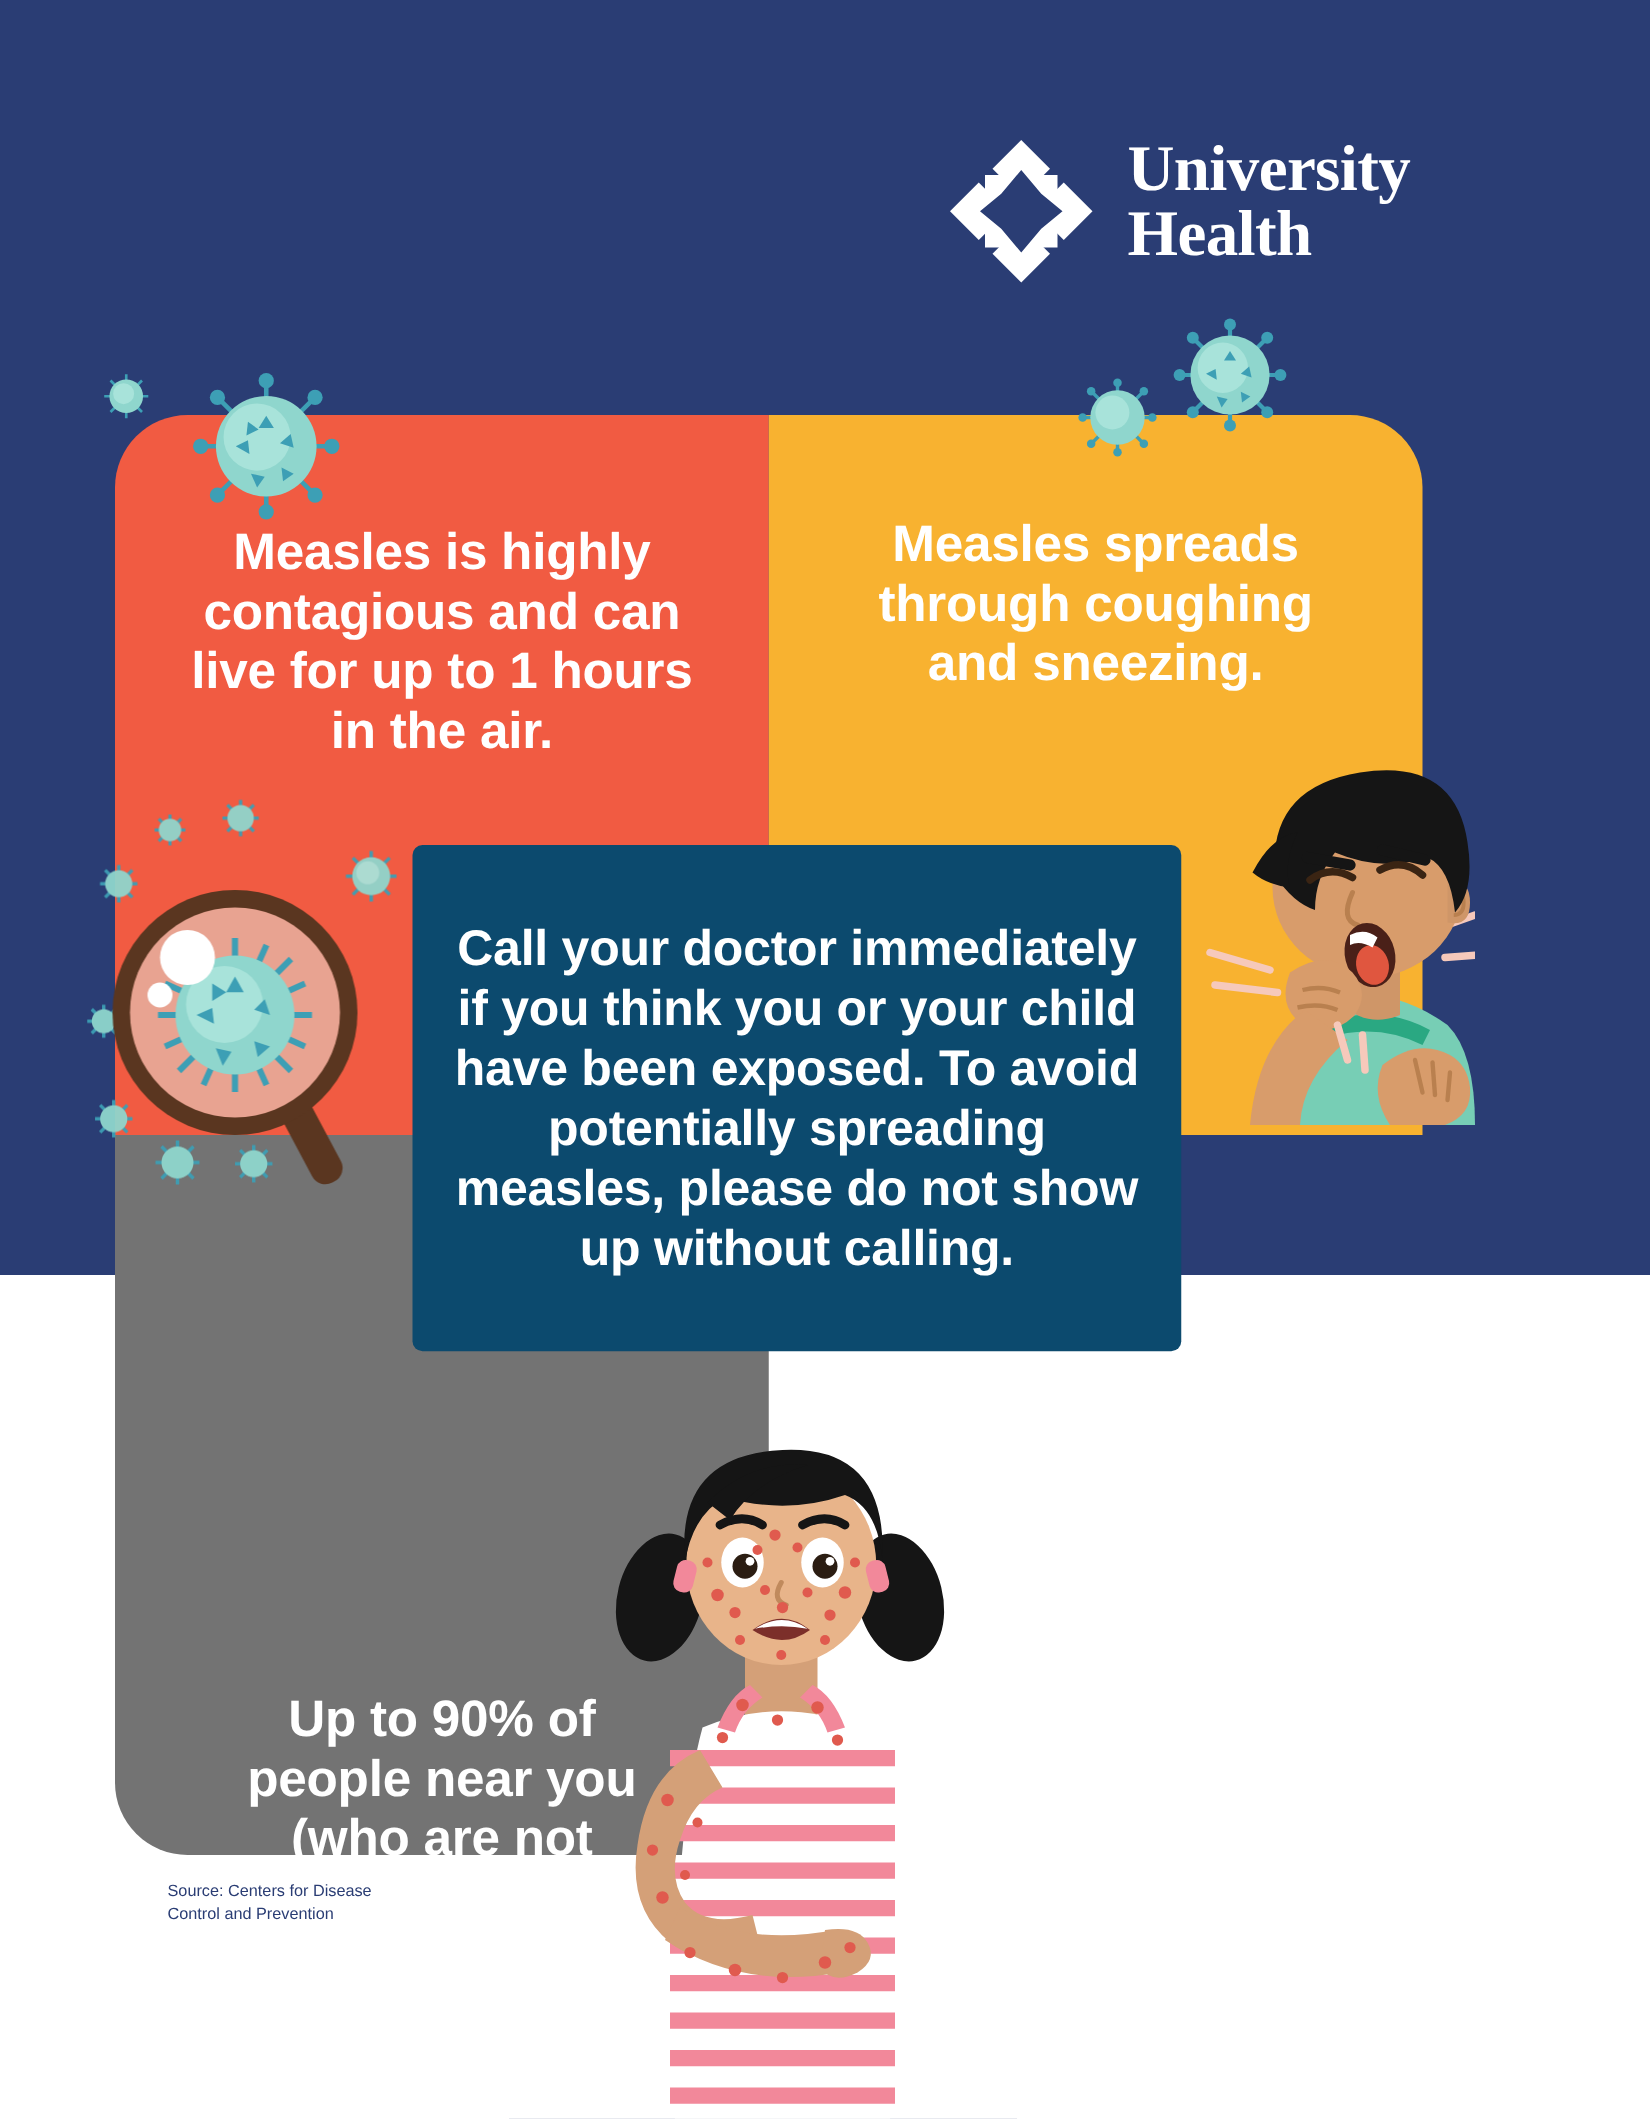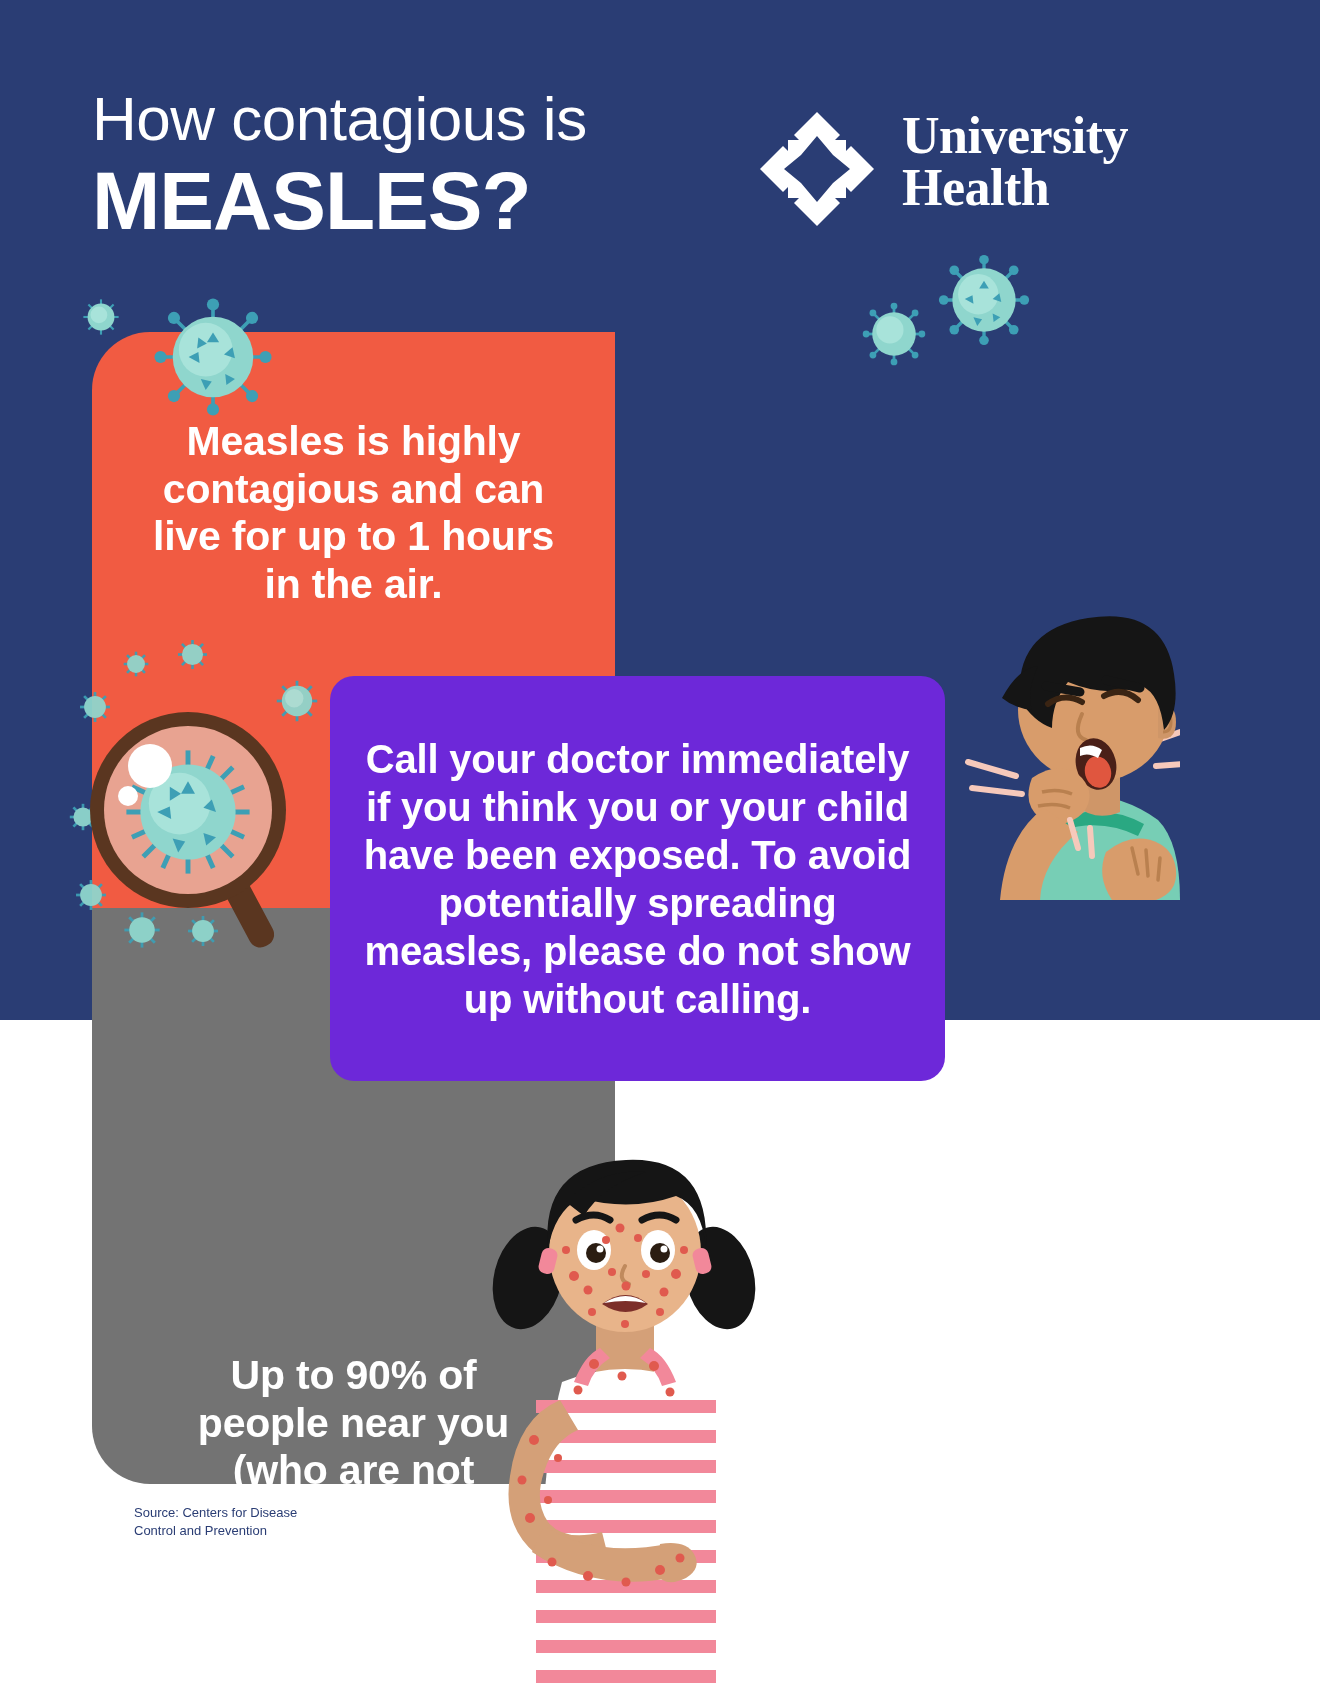--- a/index.html
+++ b/index.html
@@ -51,21 +51,21 @@
     padding:0 34px; white-space:pre-line;
   }
   .q-tl .q-text { top:86px; }
   .q-tr .q-text { top:80px; }
   .q-bl .q-text { top:444px; }
   .q-br .q-text { top:444px; }
 
   
   .callout {
     position:absolute; left:330px; top:676px; width:615px; height:405px;
-    background:#6d28d9; border-radius:24px;
+    background:#0c4a6e; border-radius:8px;
     display:flex; align-items:center; justify-content:center;
     z-index:30;
   }
   .callout-text {
     color:#ffffff; font-weight:700; font-size:40px; line-height:1.2;
     text-align:center; padding:0 26px; letter-spacing:-0.2px;
   }
 
   
   .source {
@@ -85,24 +85,20 @@
   .boy { left:880px; top:580px; width:300px; height:320px; z-index:24; }
   .girl { left:470px; top:1100px; width:310px; height:600px; z-index:35; }
 </style>
 </head>
 <body>
 
 <div id="poster">
 
   <div class="navy-band"></div>
 
-  <div class="title-wrap">
-    <div class="title-line1">How contagious is</div>
-    <div class="title-line2">MEASLES?</div>
-  </div>
 
   <div class="logo">
     <div class="logo-mark">
       <svg viewBox="0 0 118 118" xmlns="http://www.w3.org/2000/svg">
         <g fill="#ffffff">
           <path d="M59 2 L82 25 L59 48 L36 25 Z"></path>
           <path d="M116 59 L93 82 L70 59 L93 36 Z"></path>
           <path d="M59 116 L36 93 L59 70 L82 93 Z"></path>
           <path d="M2 59 L25 36 L48 59 L25 82 Z"></path>
           <rect x="30" y="30" width="26" height="26"></rect>
@@ -234,20 +230,25 @@
 
   <div class="grid">
 
     <div class="quad q-tl">
       <div class="q-text">Measles is highly
 contagious and can
 live for up to 1 hours
 in the air.</div>
     </div>
 
+    <div class="quad q-tr">
+      <div class="q-text">Measles spreads
+through coughing
+and sneezing.</div>
+    </div>
 
     <div class="quad q-bl">
       <div class="q-text">Up to 90% of
 people near you
 (who are not
 immune) will also
 become infected.</div>
     </div>
 
   </div>

